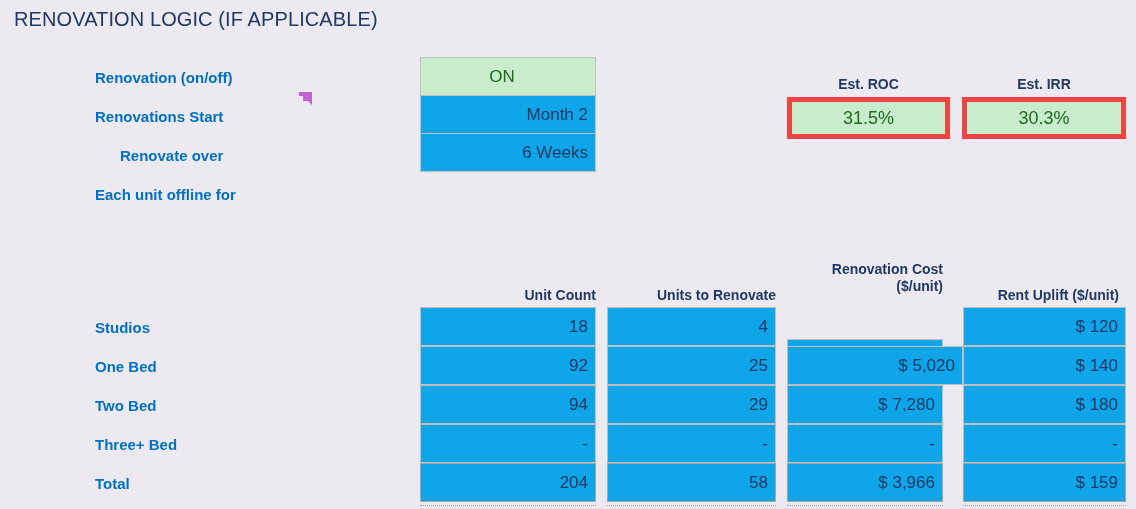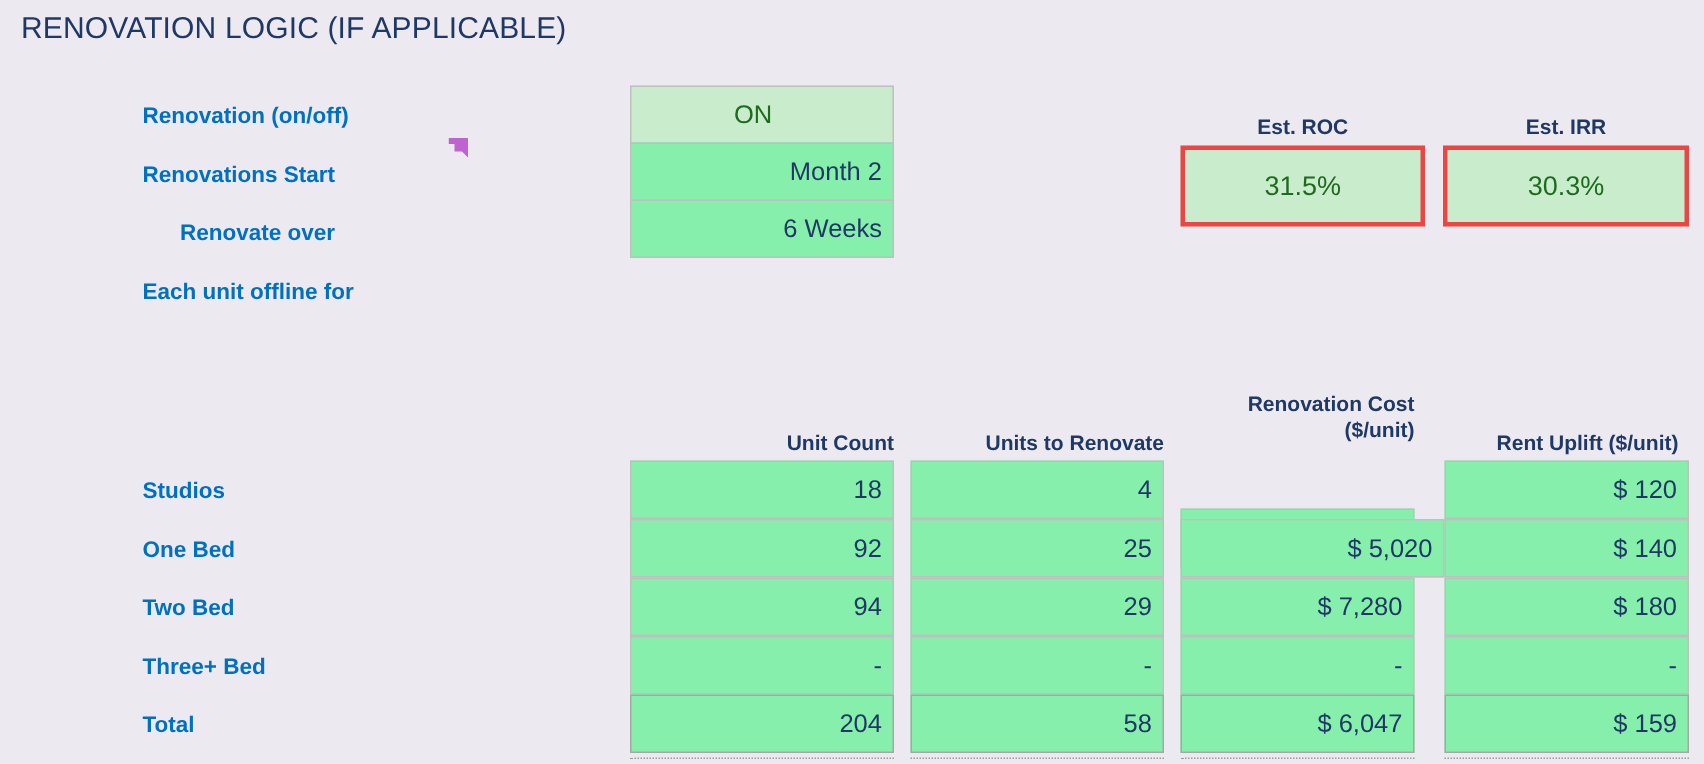--- a/index.html
+++ b/index.html
@@ -35,21 +35,21 @@
     font-weight: bold;
     color: #0070C0;
     white-space: nowrap;
     line-height: 1;
   }
 
   
   .cell {
     position: absolute;
     box-sizing: border-box;
-    background: #86efac;
+    background: #0ea5e9;
     border: 1px solid #BFBFBF;
     font-size: 17px;
     color: #1F3864;
     display: flex;
     align-items: center;
     justify-content: flex-end;
     padding-right: 7px;
     line-height: 1;
     white-space: nowrap;
   }
@@ -85,22 +85,22 @@
     font-size: 14px;
     font-weight: bold;
     color: #1F3864;
     text-align: center;
     white-space: nowrap;
   }
   .kpi-box {
     position: absolute;
     box-sizing: border-box;
     background: #C9ECCC;
-    border: 3px solid #ef4444;
-    height: 54px;
+    border: 5px solid #ef4444;
+    height: 42px;
     display: flex;
     align-items: center;
     justify-content: center;
     font-size: 18px;
     color: #1E6B1E;
     line-height: 1;
   }
 
   
   .col-head {
@@ -181,21 +181,21 @@
 <div class="cell" style="left:607px; top:346px; width:169px; height:39px;">25</div>
 <div class="cell" style="left:607px; top:385px; width:169px; height:39px;">29</div>
 <div class="cell" style="left:607px; top:424px; width:169px; height:39px;">-</div>
 <div class="cell total" style="left:607px; top:463px; width:169px; height:39px;">58</div>
 <div class="total-underline" style="left:607px; top:504px; width:169px;"></div>
 
 <div class="cell" style="left:787px; top:307px; width:156px; height:39px;margin-top:32px;">$ 3,530</div>
 <div class="cell" style="left:787px; top:346px; width:176px; height:39px;">$ 5,020</div>
 <div class="cell" style="left:787px; top:385px; width:156px; height:39px;">$ 7,280</div>
 <div class="cell" style="left:787px; top:424px; width:156px; height:39px;">-</div>
-<div class="cell total" style="left:787px; top:463px; width:156px; height:39px;">$ 6,047</div>
+<div class="cell total" style="left:787px; top:463px; width:156px; height:39px;">$ 3,966</div>
 <div class="total-underline" style="left:787px; top:504px; width:156px;"></div>
 
 <div class="cell" style="left:963px; top:307px; width:163px; height:39px;">$ 120</div>
 <div class="cell" style="left:963px; top:346px; width:163px; height:39px;">$ 140</div>
 <div class="cell" style="left:963px; top:385px; width:163px; height:39px;">$ 180</div>
 <div class="cell" style="left:963px; top:424px; width:163px; height:39px;">-</div>
 <div class="cell total" style="left:963px; top:463px; width:163px; height:39px;">$ 159</div>
 <div class="total-underline" style="left:963px; top:504px; width:163px;"></div>
 
 </body></html>

